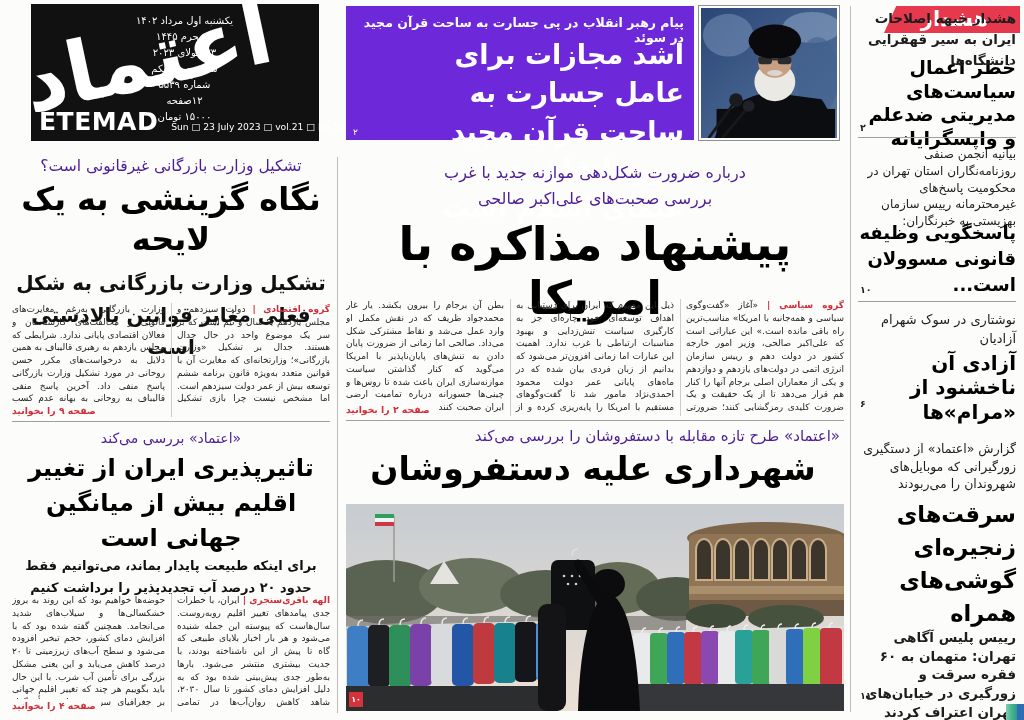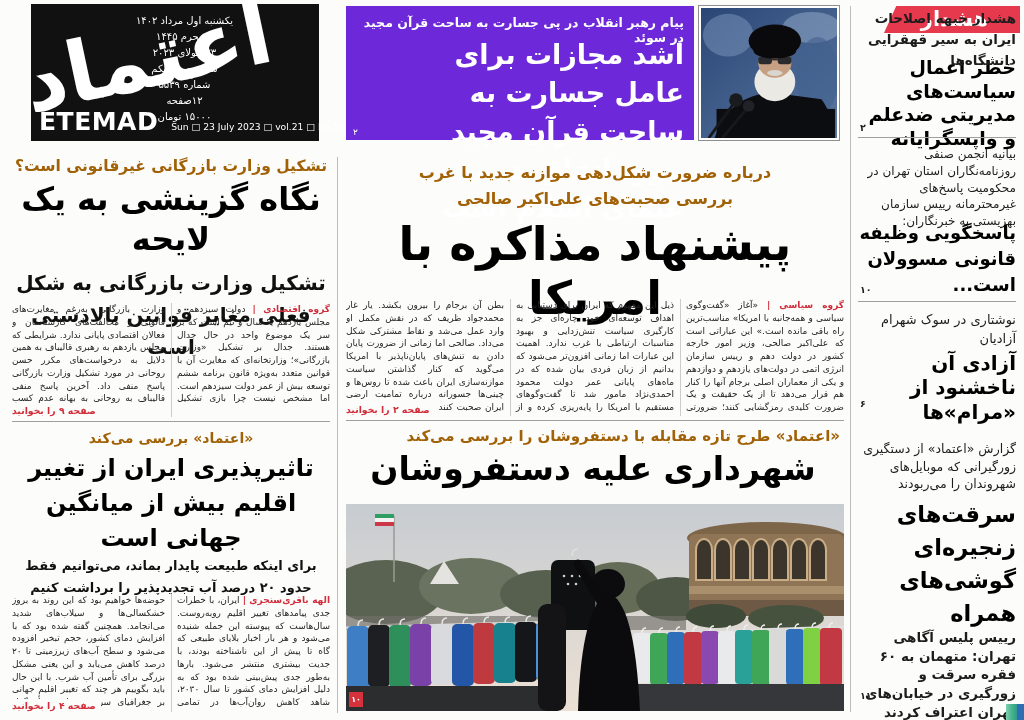--- a/index.html
+++ b/index.html
@@ -18,21 +18,21 @@
   
   .masthead{position:absolute;background:#111;color:#fff}
   .m-dates{position:absolute;right:86px;top:9px;font-size:10px;line-height:1.6;text-align:center;white-space:nowrap}
   .m-logo{position:absolute;left:-8px;top:12px;width:250px;font-size:84px;font-weight:bold;color:#fff;
           transform:rotate(-12deg);text-align:center;line-height:1}
   .m-bottom{position:absolute;left:8px;right:8px;bottom:5px;display:flex;align-items:baseline;gap:13px;direction:ltr}
   .m-en{font-size:25px;font-weight:bold;letter-spacing:.5px}
   .m-info{font-size:9.2px;white-space:nowrap}
 
   
-  .kick{font-weight:bold;color:#a16207}
+  .kick{font-weight:normal;color:#4c1d95}
   .hl{font-weight:bold;color:#000}
   .sub{font-weight:bold;color:#101010}
   .body-txt{font-size:9px;line-height:1.42;text-align:justify;color:#242424;overflow:hidden;column-fill:auto}
   .cols2{column-count:2;column-gap:12px;column-rule:1px solid #ccc}
   .cols3{column-count:3;column-gap:12px;column-rule:1px solid #ccc}
   .readmore{position:absolute;left:0;bottom:0;background:#fcfcfb;padding:0 5px 0 0;font-size:9.3px}
 
   
   .gbox{position:absolute;background:#6d28d9;color:#fff}
   .g-kick{position:absolute;top:9px;right:10px;left:10px;font-size:12.5px;font-weight:bold;text-align:right}

